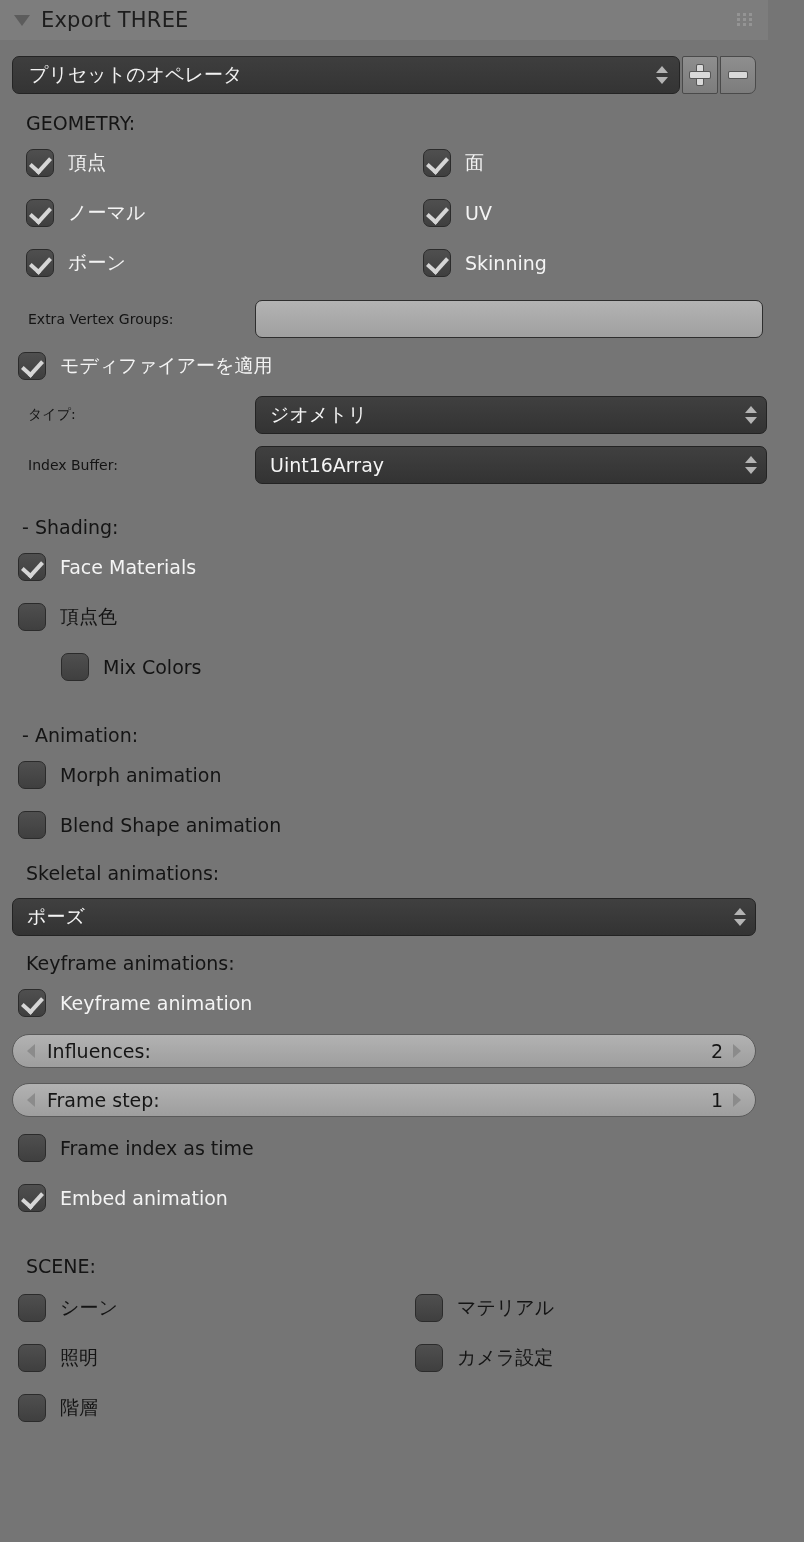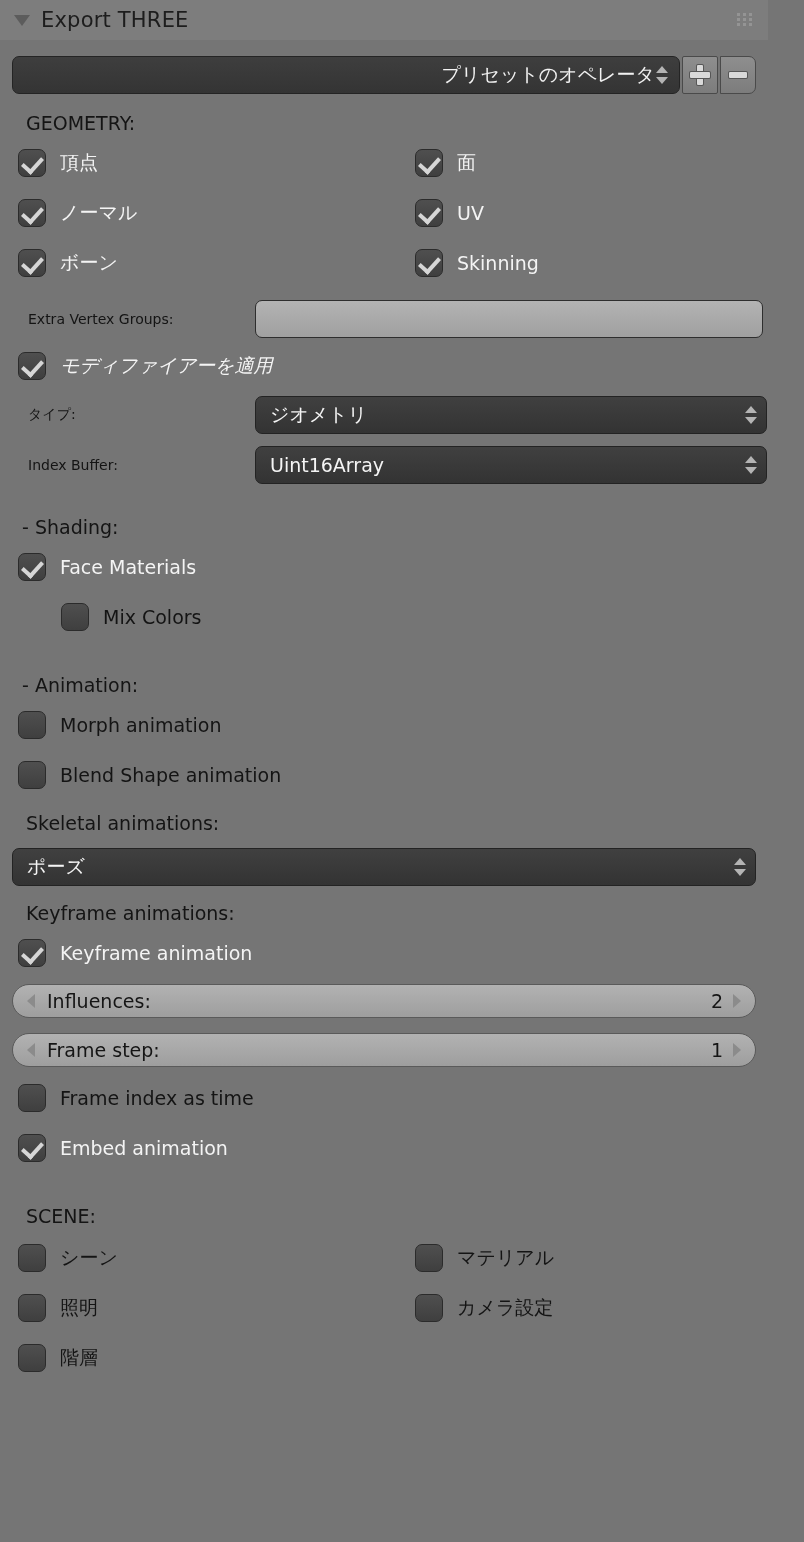--- a/index.html
+++ b/index.html
@@ -74,21 +74,21 @@
     border: 1px solid #242424;
     border-radius: 7px;
     display: flex;
     align-items: center;
     padding: 0 10px 0 16px;
     box-sizing: border-box;
     color: #f2f2f2;
     font-size: 19px;
     position: relative;
   }
-  .preset-field .val { flex: 1 1 auto; white-space: nowrap; overflow: hidden; text-align: right; }
+  .preset-field .val { flex: 1 1 auto; white-space: nowrap; overflow: hidden; }
   .updown {
     width: 14px;
     height: 26px;
     display: flex;
     flex-direction: column;
     justify-content: center;
     align-items: center;
     gap: 4px;
     flex: 0 0 auto;
   }
@@ -280,21 +280,21 @@
     <div class="icon-btn left">
       <span class="plus-glyph"></span>
     </div>
     <div class="icon-btn right">
       <span class="minus-glyph"></span>
     </div>
   </div>
 
   <div class="section-label" style="margin-top:18px;">GEOMETRY:</div>
 
-  <div class="two-col" style="margin-top:14px;">
+  <div class="two-col" style="margin-top:14px;margin-left:8px;">
     <div style="margin-left:18px;">
       <div class="cb-row">
         <span class="cbox on"></span>
         <span class="cb-label on">頂点</span>
       </div>
       <div class="cb-row" style="margin-top:20px;">
         <span class="cbox on"></span>
         <span class="cb-label on">ノーマル</span>
       </div>
       <div class="cb-row" style="margin-top:20px;">
@@ -316,21 +316,21 @@
         <span class="cb-label on">Skinning</span>
       </div>
     </div>
   </div>
 
   <div class="field-row" style="margin-top:22px;">
     <div class="field-label">Extra Vertex Groups:</div>
     <div class="textfield" style="width:508px;" title=""></div>
   </div>
 
-  <div class="cb-row" style="margin-top:13px; margin-left:18px;font-style:italic;">
+  <div class="cb-row" style="margin-top:13px; margin-left:18px;">
     <span class="cbox on"></span>
     <span class="cb-label on">モディファイアーを適用</span>
   </div>
 
   <div class="field-row" style="margin-top:15px;">
     <div class="field-label">タイプ:</div>
     <div class="dropdown" style="width:512px;">
       <span class="val">ジオメトリ</span>
       <span class="updown">
           <span class="up"></span>
@@ -350,20 +350,24 @@
     </div>
   </div>
 
   <div class="sub-label" style="margin-top:32px;">- Shading:</div>
 
   <div style="margin-left:18px; margin-top:14px;">
     <div class="cb-row">
       <span class="cbox on"></span>
       <span class="cb-label on">Face Materials</span>
     </div>
+    <div class="cb-row" style="margin-top:20px;">
+      <span class="cbox"></span>
+      <span class="cb-label">頂点色</span>
+    </div>
     <div class="cb-row" style="margin-top:20px;padding-left:43px;">
       <span class="cbox"></span>
       <span class="cb-label">Mix Colors</span>
     </div>
   </div>
 
   <div class="sub-label" style="margin-top:42px;">- Animation:</div>
 
   <div style="margin-left:18px; margin-top:14px;">
     <div class="cb-row">

